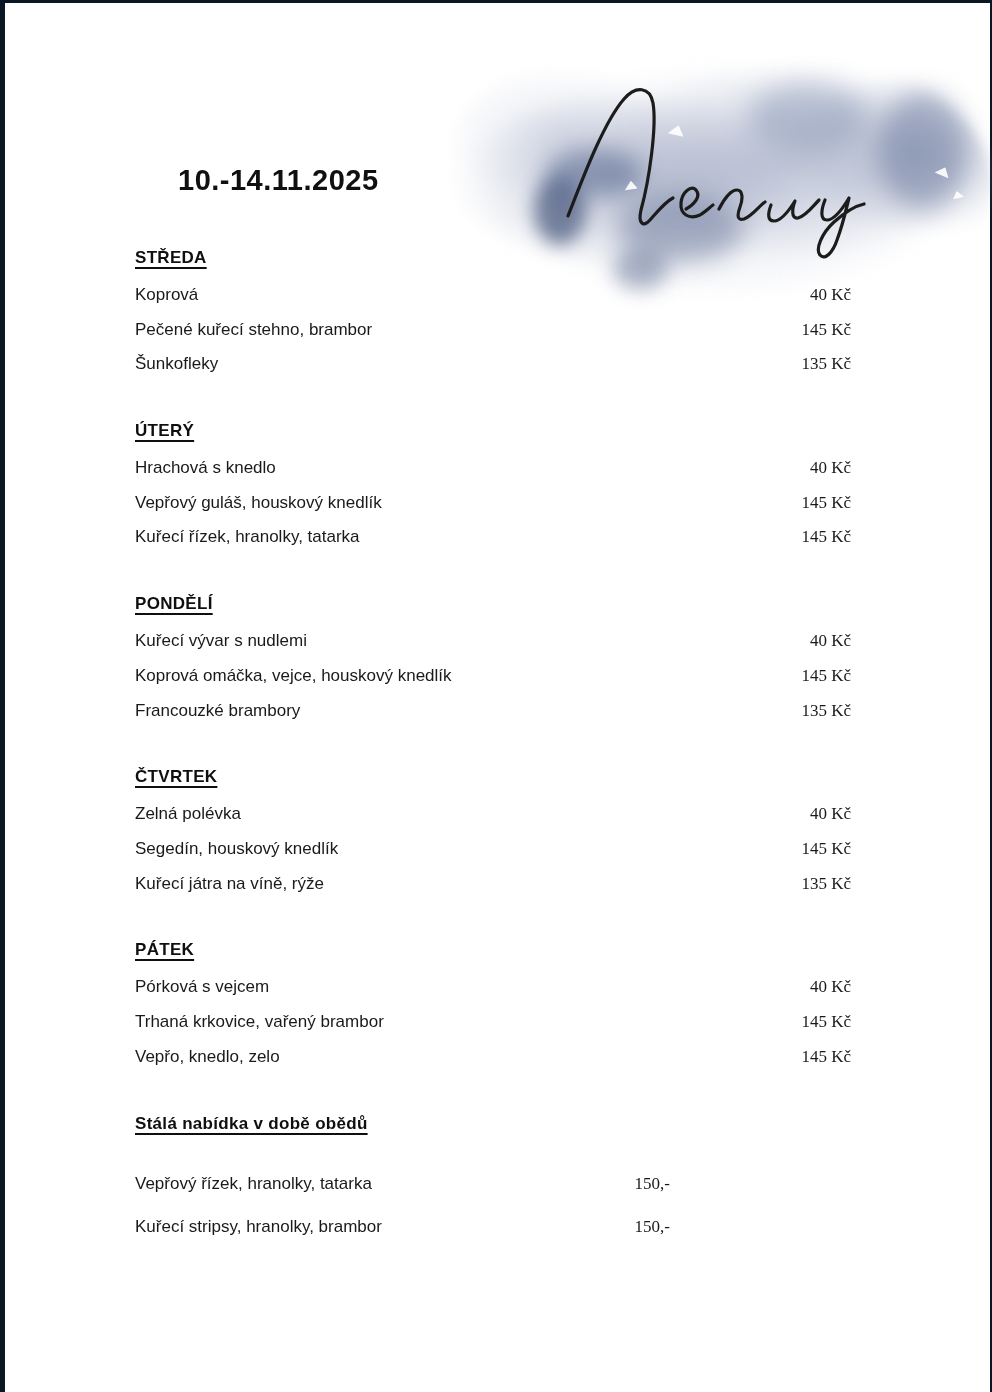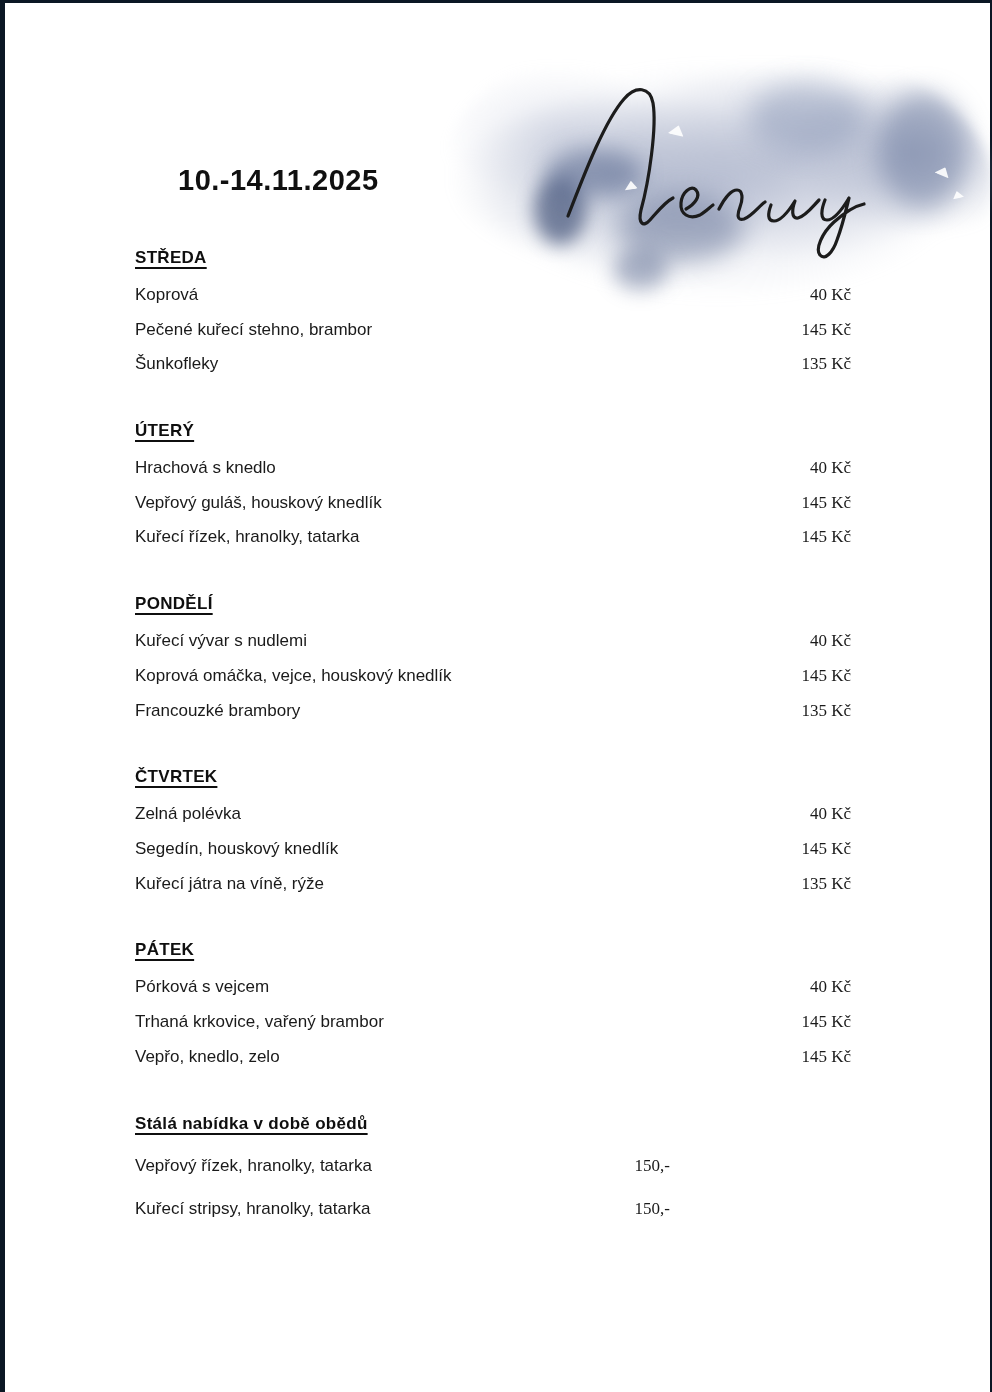--- a/index.html
+++ b/index.html
@@ -73,21 +73,21 @@
   .row{
     display:flex;justify-content:space-between;align-items:flex-start;
     height:34.7px;font-size:17px;line-height:22px;
   }
   .dish{white-space:nowrap;}
   .price{white-space:nowrap;font-family:Liberation Serif, serif;}
   
   .permanent{
     position:absolute;left:130px;top:1110px;width:535px;z-index:2;
   }
-  .permanent .rows{margin-top:5px;}
+  .permanent .rows{margin-top:23px;}
   .permanent .row{height:43px;}
   
   .footer{
     position:absolute;left:0;right:0;top:1292px;
     text-align:center;
     font-family:"Liberation Serif", serif;
     font-size:21px;color:#1f1f1f;
     letter-spacing:.2px;
     z-index:2;
   }
@@ -230,20 +230,20 @@
 
   <div class="permanent">
     <h2 class="day-name">Stálá nabídka v době obědů</h2>
     <div class="rows" id="permanent-rows">
   <div class="row">
     <span class="dish">Vepřový řízek, hranolky, tatarka</span>
     <span class="price">150,-</span>
   </div>
 
   <div class="row">
-    <span class="dish">Kuřecí stripsy, hranolky, tatarka</span>
+    <span class="dish">Kuřecí stripsy, hranolky, brambor</span>
     <span class="price">150,-</span>
   </div>
 </div>
   </div>
 
 
 </div>
 
 </body></html>

